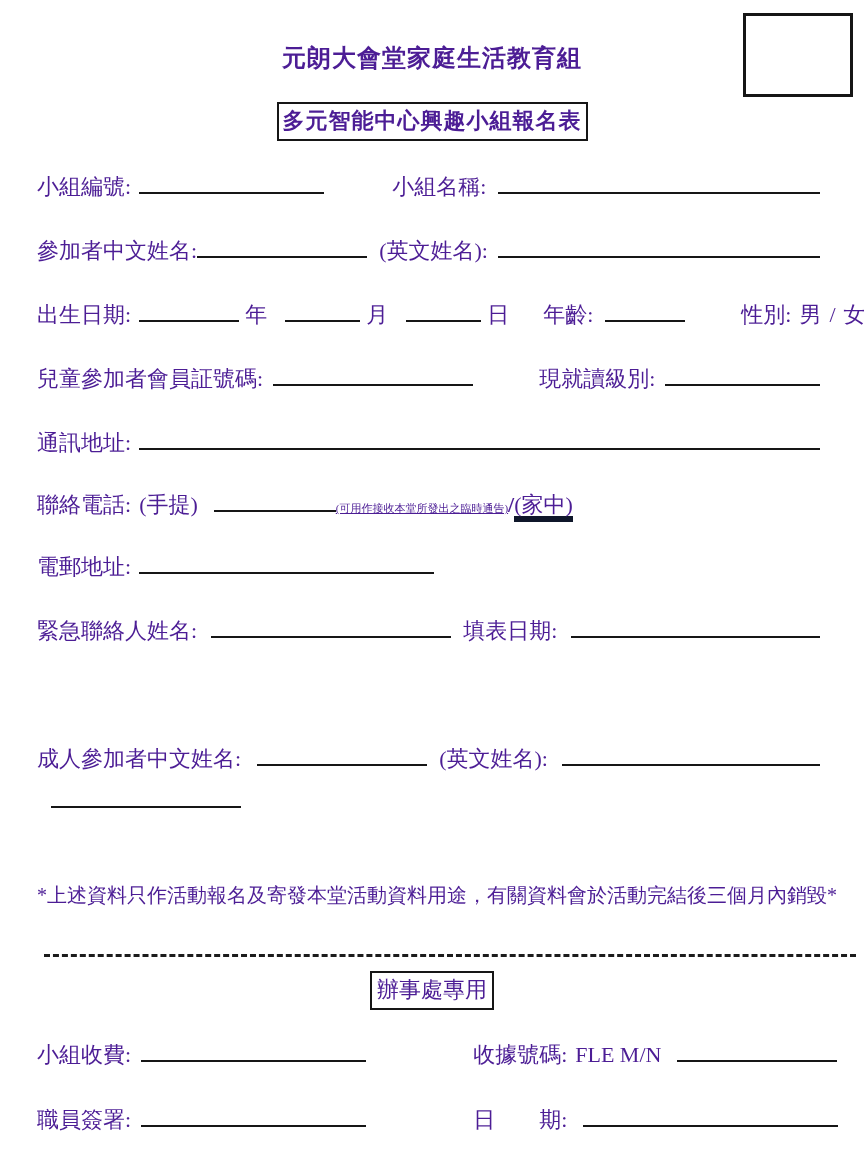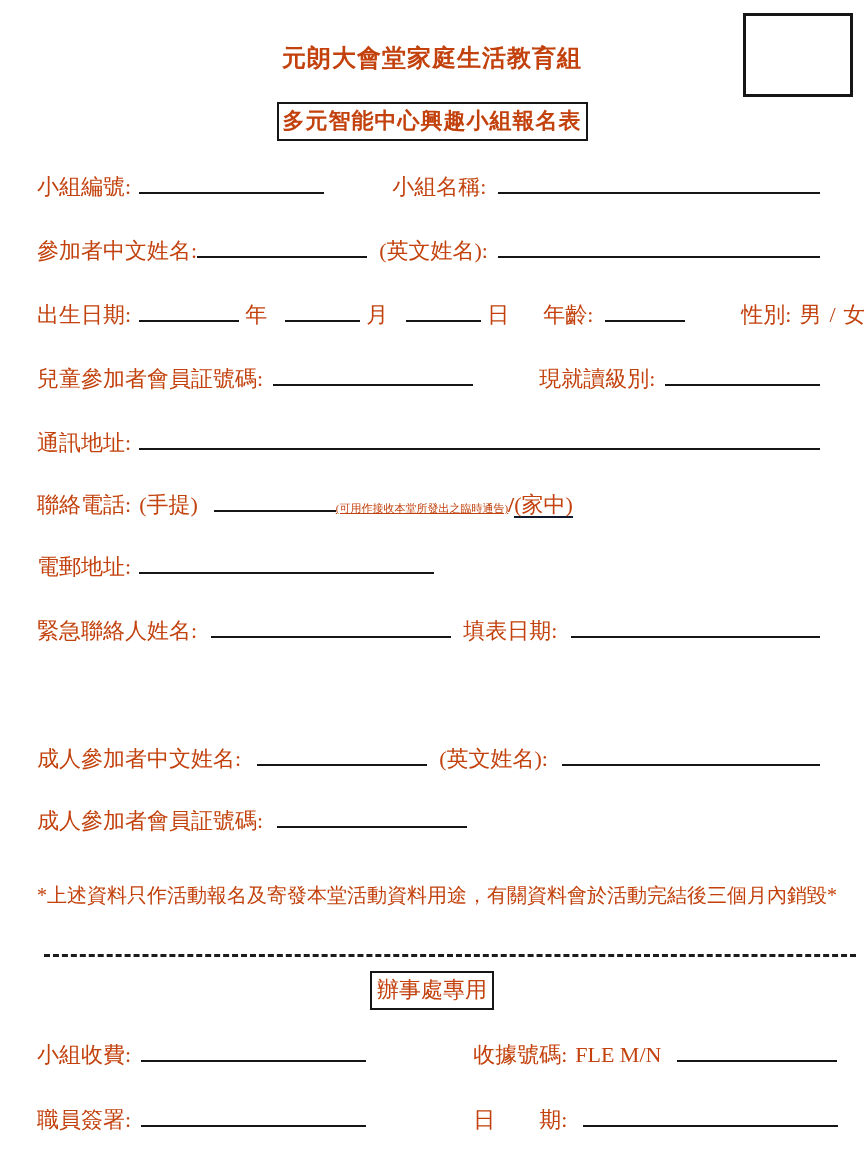--- a/index.html
+++ b/index.html
@@ -2,21 +2,21 @@
 <html><head>
 <meta charset="utf-8">
 <style>
   * { box-sizing: border-box; }
   html, body { margin: 0; padding: 0; background: #ffffff; }
   .page {
     position: relative;
     width: 864px;
     height: 1152px;
     background: #ffffff;
-    color: #c2410c;
+    color: #4c1d95;
     font-family: "Liberation Serif", "DejaVu Serif", serif;
     overflow: hidden;
   }
   .org-title {
     position: absolute; top: 42px; left: 0; right: 0;
     text-align: center; font-size: 24px; font-weight: bold; letter-spacing: 1px;
   }
   .form-title-wrap {
     position: absolute; top: 102px; left: 0; right: 0; text-align: center;
   }
@@ -34,21 +34,21 @@
     font-size: 22px; white-space: nowrap;
   }
   .lbl { flex: 0 0 auto; }
   .blank {
     display: inline-block; flex: 0 0 auto;
     border-bottom: 2px solid #161616; height: 2px;
   }
   .blank.grow { flex: 1 1 auto; }
   .blank-with-text {
     display: inline-block; flex: 0 0 auto;
-    border-bottom: 2px solid #0f172a;
+    border-bottom: 6px solid #0f172a;
     text-align: center; line-height: 1.05;
   }
   .small-note { font-size: 11px; flex: 0 0 auto; text-decoration: underline; }
   .section-heading {
     position: absolute; top: 678px; left: 0; right: 0;
     text-align: center; font-size: 22px; font-weight: bold;
     text-decoration: underline; text-decoration-thickness: 2px; text-underline-offset: 4px;
   }
   .privacy-note {
     position: absolute; top: 882px; left: 30px; right: 20px;
@@ -150,21 +150,20 @@
 
 
   <div class="row" style="top:744px;">
     <span class="lbl">成人參加者中文姓名:</span>
     <span class="blank ml16" style="width:170px;"></span>
     <span class="lbl ml12">(英文姓名):</span>
     <span class="blank grow ml14"></span>
   </div>
 
   <div class="row" style="top:806px;">
-    <span class="lbl">成人參加者會員証號碼:</span>
     <span class="blank ml14" style="width:190px;"></span>
   </div>
 
   <div class="privacy-note">*上述資料只作活動報名及寄發本堂活動資料用途，有關資料會於活動完結後三個月內銷毀*</div>
 
   <div class="cut-line"></div>
 
   <div class="office-title-wrap">
     <span class="office-title">辦事處專用</span>
   </div>

